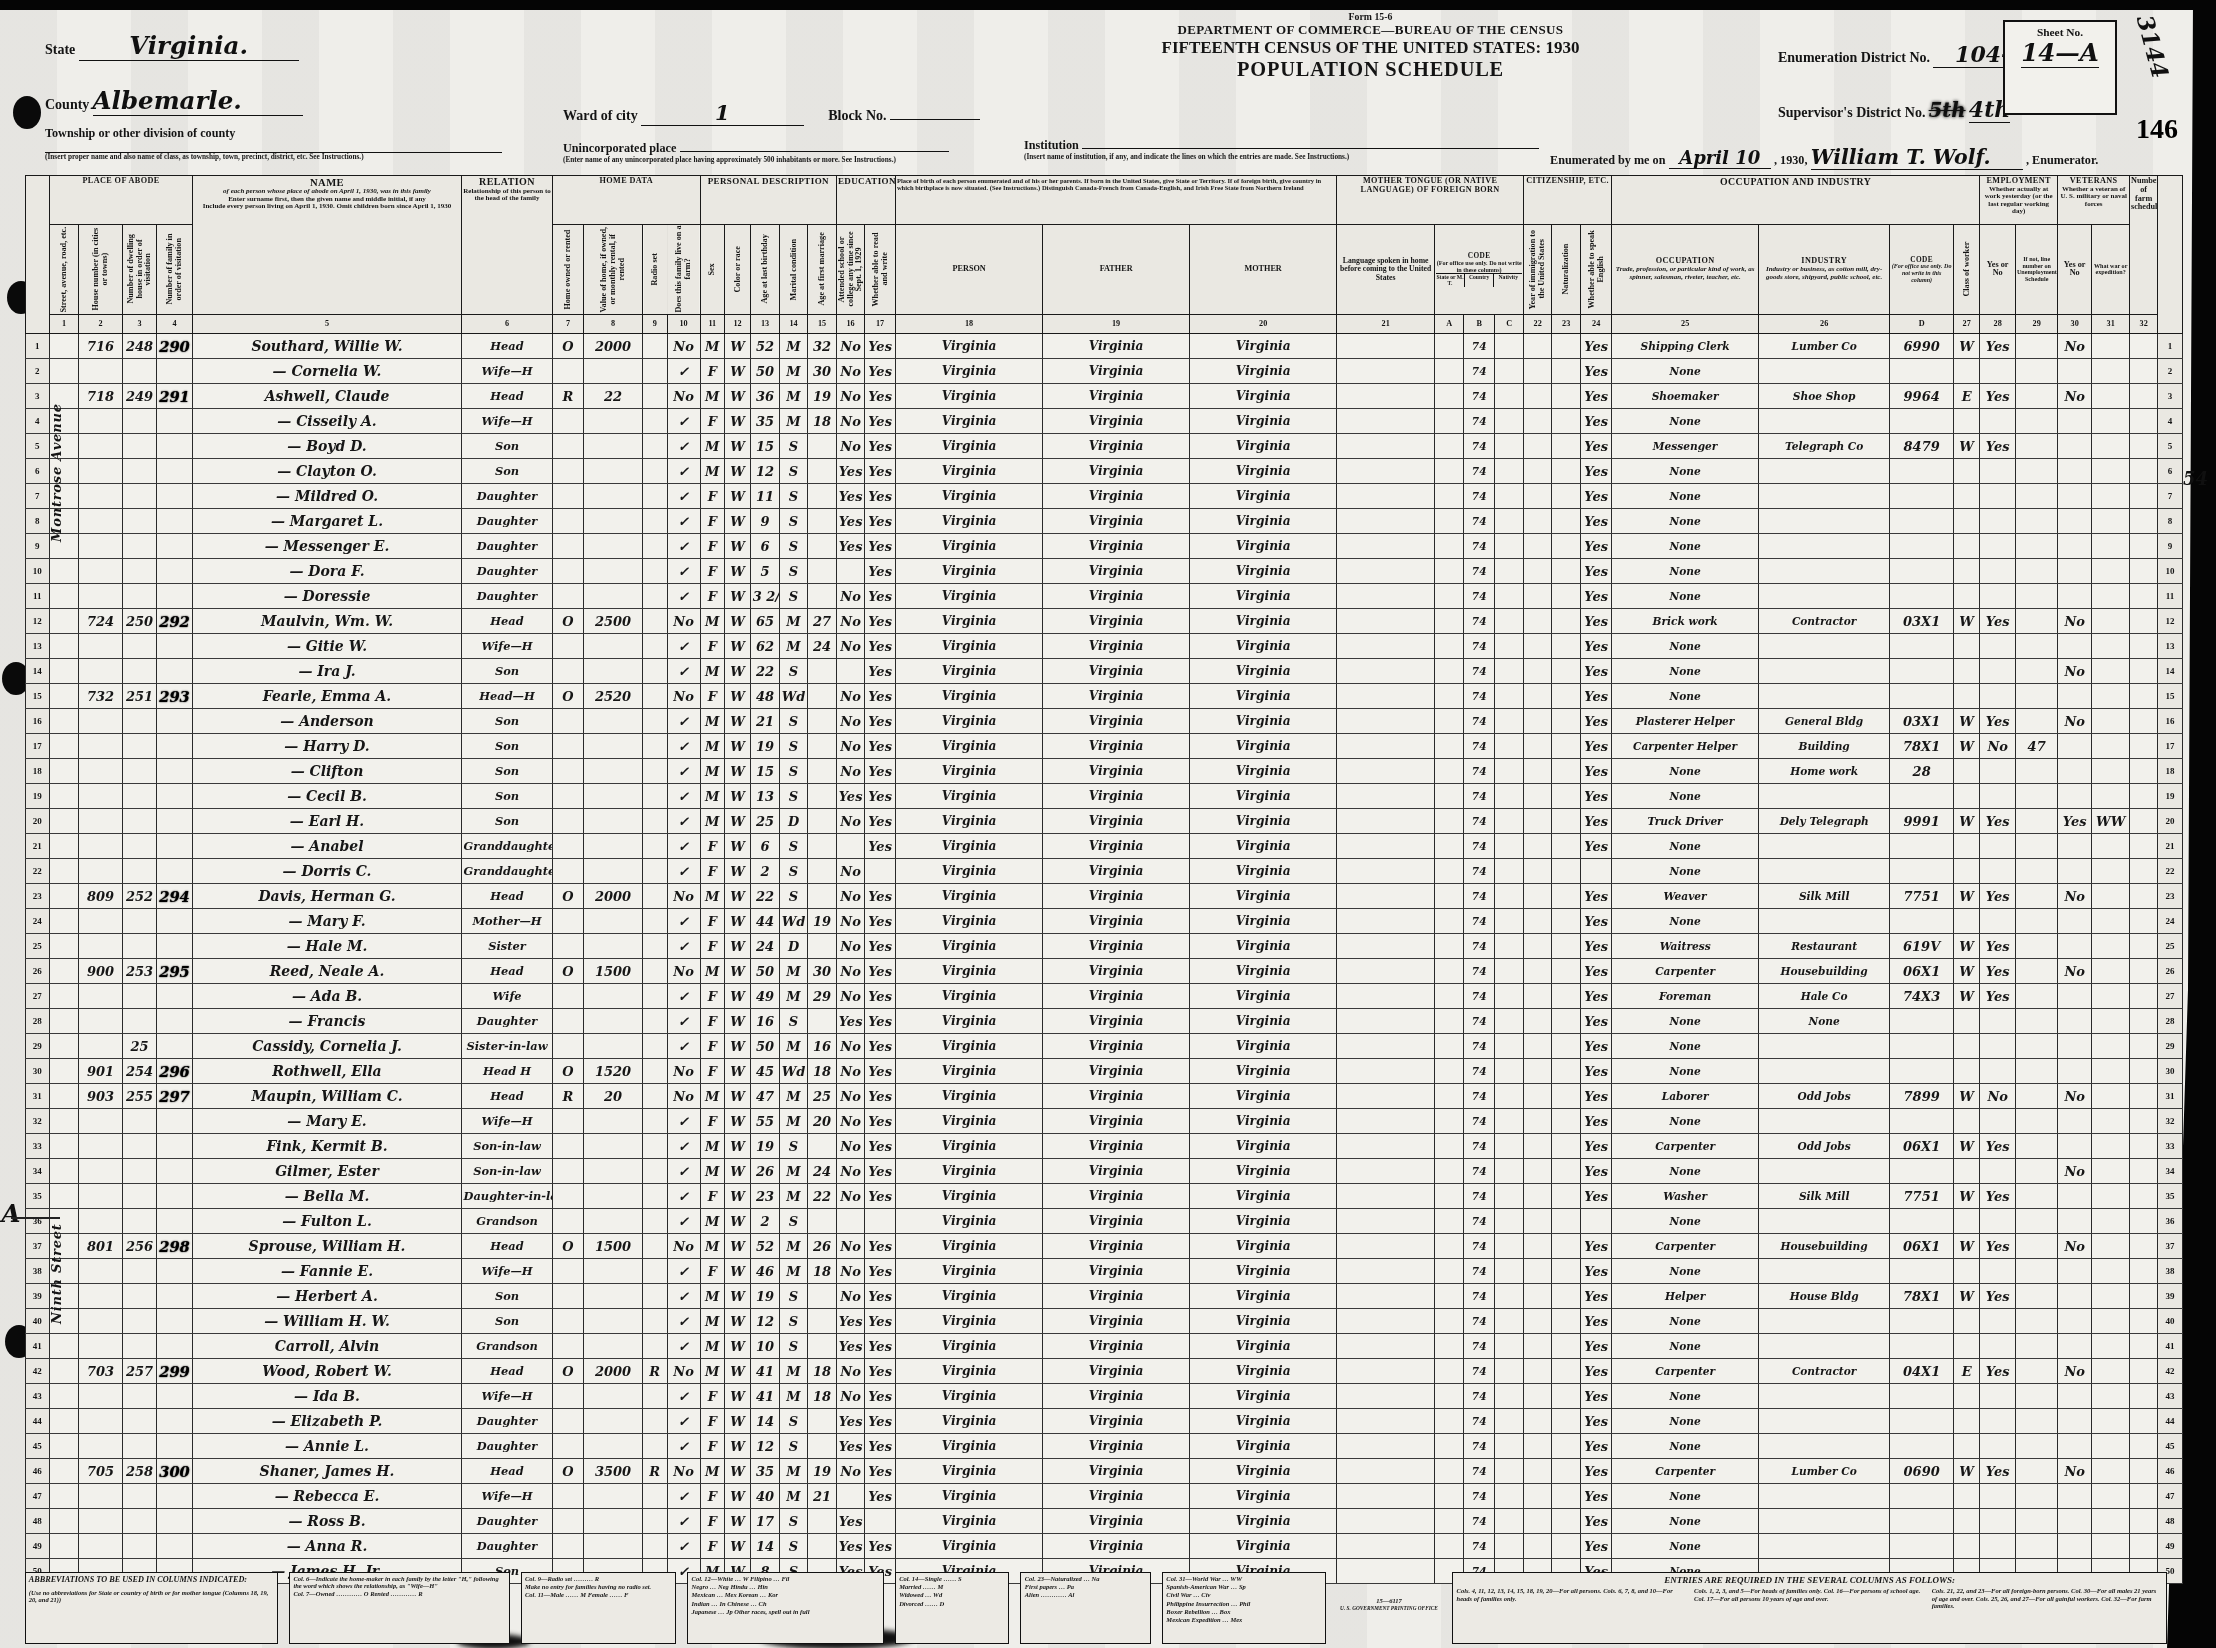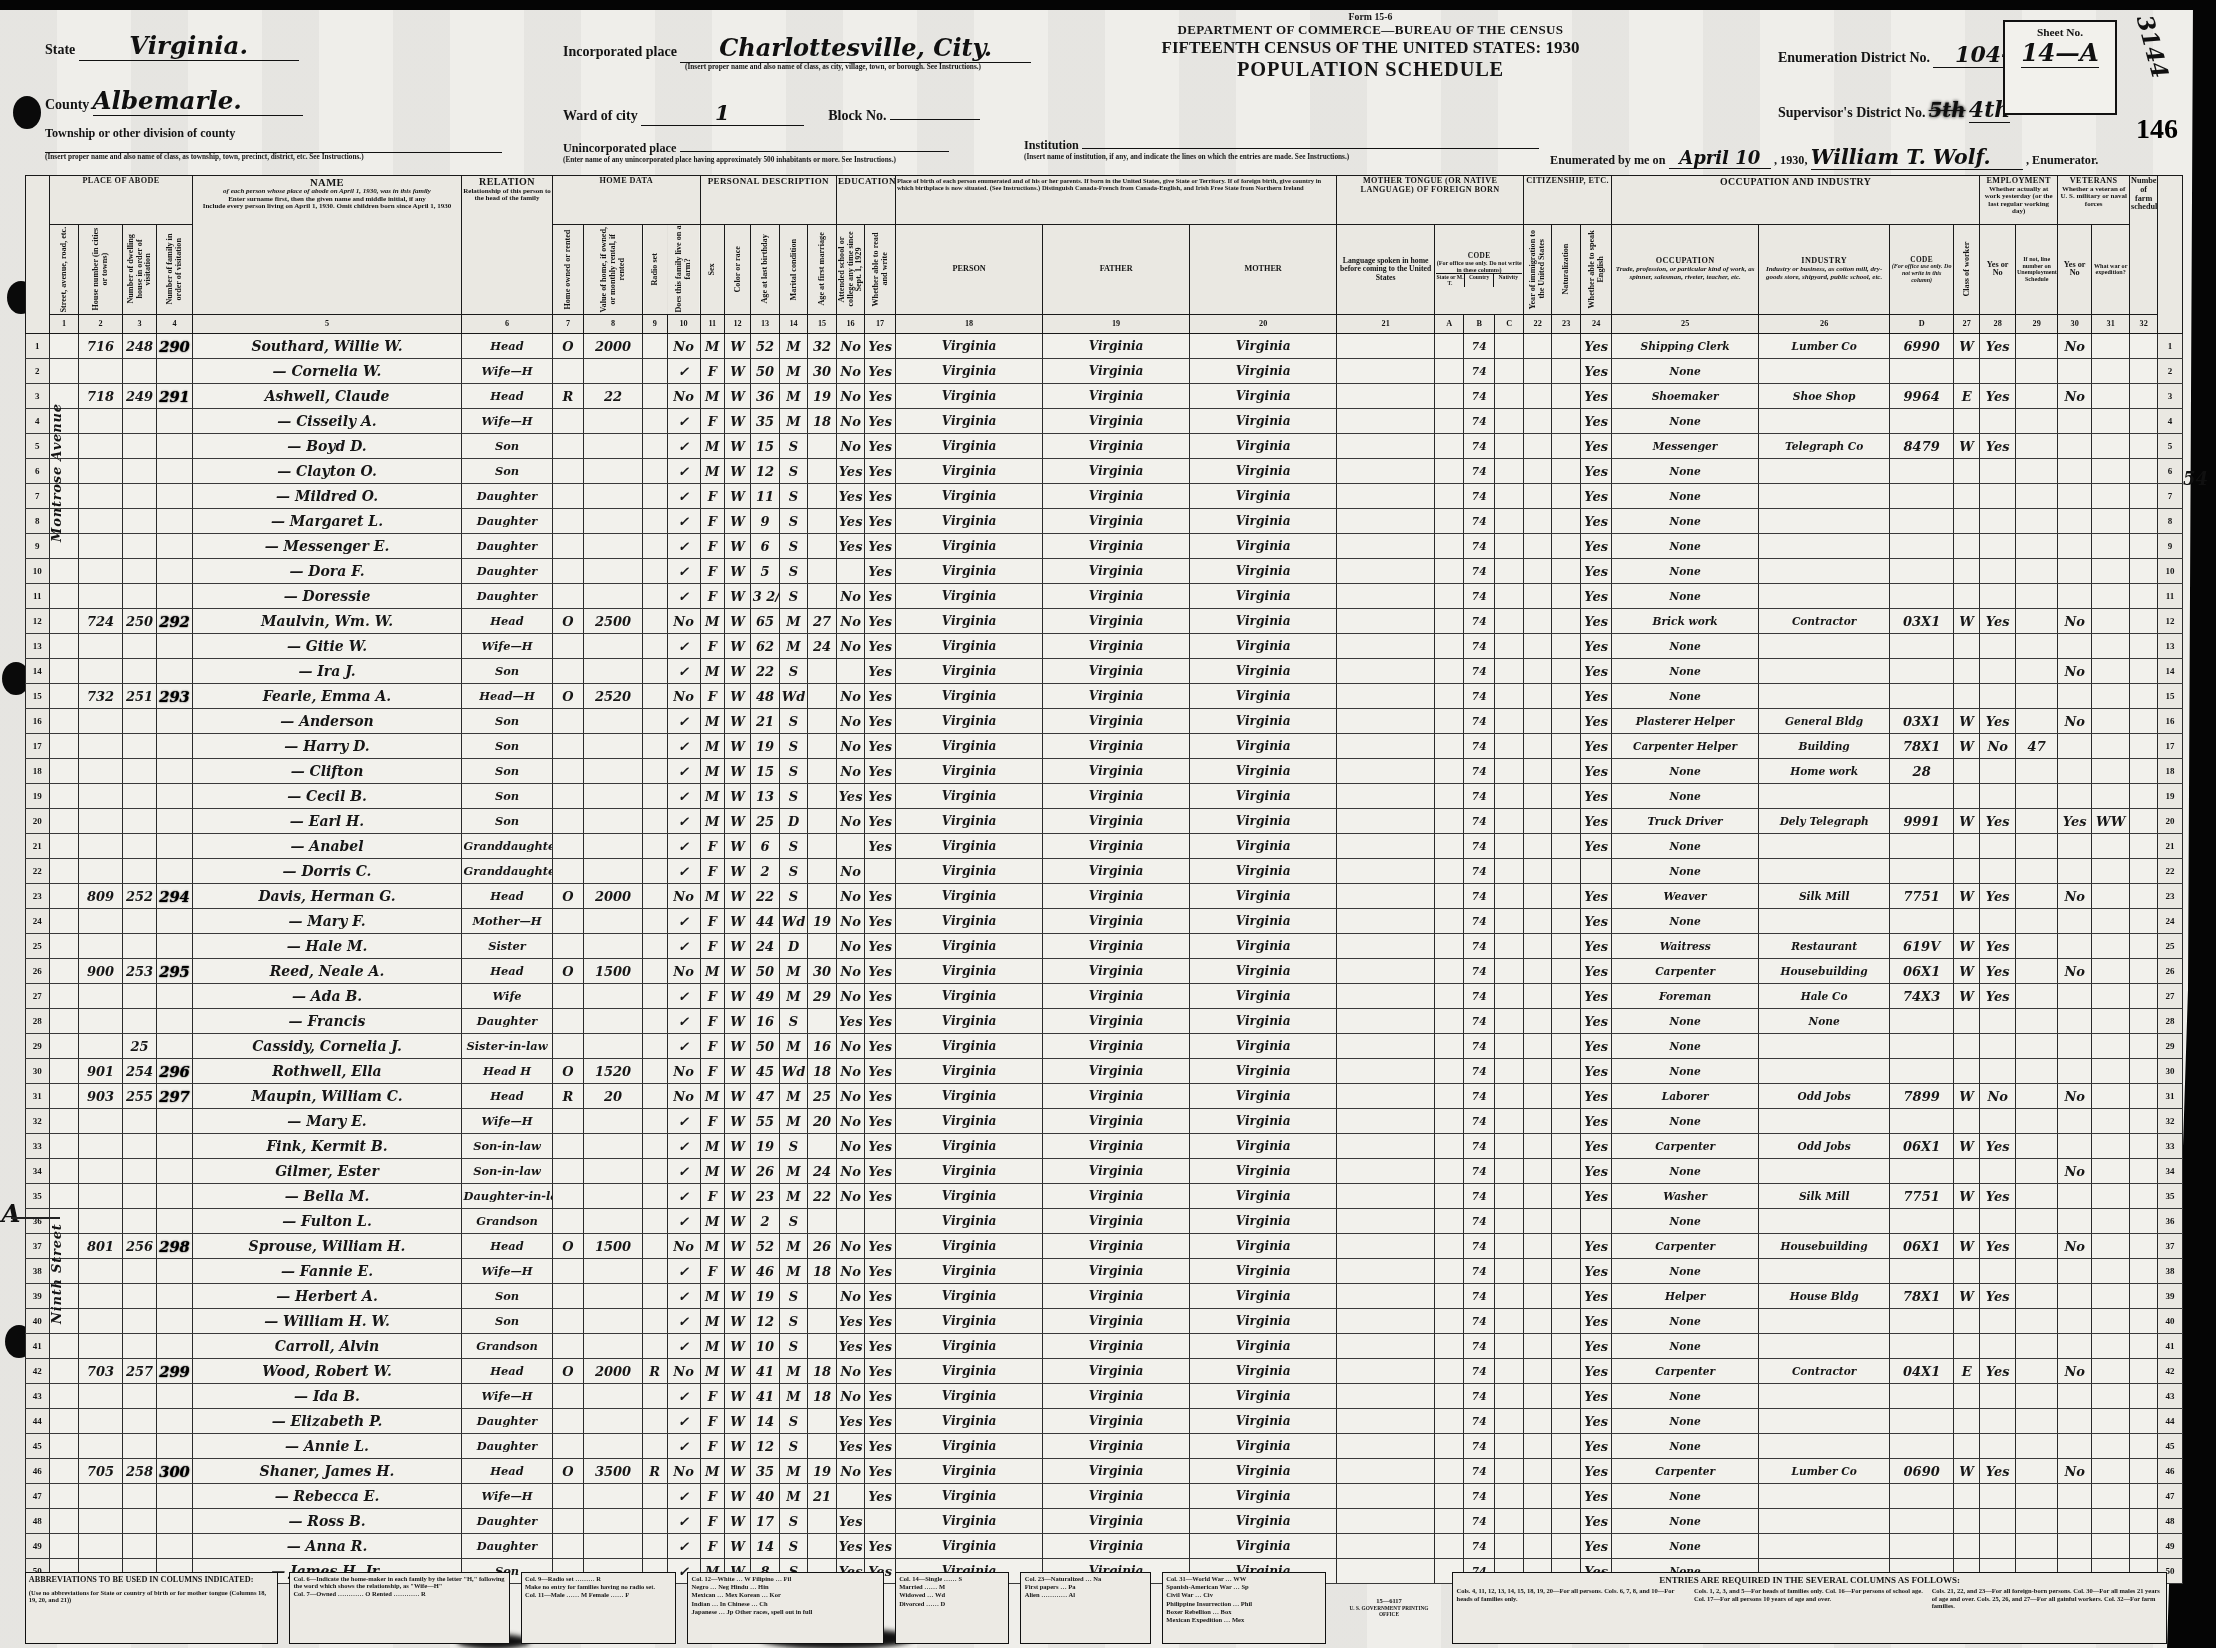--- a/index.html
+++ b/index.html
@@ -40,21 +40,21 @@
   td.c3{text-align:left;padding-left:11.4px;font-size:14px;}
   td.c4{font-size:11.4px;}
   td.c16,td.c17,td.c18{font-size:12.2px;}
   td.c26,td.c27{font-size:10.6px;text-align:left;padding-left:6.5px;}
   td.c2{font-size:14.7px;font-weight:900;color:#000;text-shadow:0 0 1.6px #000;}
   td.c21{font-size:10.6px;}
   .street-overlay{position:absolute;writing-mode:vertical-rl;transform:rotate(180deg);
         text-align:center;font-size:13px;letter-spacing:0.8px;color:#151515;}
   
   #footer{position:absolute;left:24.5px;right:49px;bottom:4.9px;height:72px;display:flex;gap:11px;
-          font-size:6.5px;line-height:1.15;}
+          font-size:6.5px;line-height:1.15;font-style:italic;}
   .fbox{border:1.6px solid #111;padding:1.6px 3.3px;background:#eceae4;overflow:hidden;}
   .fbox p{margin:0 0 0.8px 0;font-weight:bold;}
   .ftitle{font-size:8.2px;font-weight:bold;}
   .stamp{font-family:"Liberation Serif",serif;font-weight:bold;}
 </style>
 </head>
 <body>
 
 <div id="page">
   <div id="paper"></div>
@@ -77,27 +77,20 @@
     <span class="uline" style="display:inline-block;width:210px;text-align:left">
       <span class="hw" style="font-size:24.5px">Albemarle.</span>
     </span>
   </div>
   <div class="abs" style="left:45px;top:126px;width:506px">
     <div class="toplabel" style="font-size:12.2px">Township or other division of county</div>
     <div class="uline" style="width:457px;height:11.4px"></div>
     <div class="caption">(Insert proper name and also name of class, as township, town, precinct, district, etc.  See Instructions.)</div>
   </div>
 
-  <div class="abs" style="left:563px;top:33px;width:506px">
-    <span class="toplabel">Incorporated place</span>
-    <span class="uline" style="display:inline-block;width:351px;text-align:center">
-      <span class="hw" style="font-size:24px">Charlottesville, City.</span>
-    </span>
-    <div class="caption" style="margin-left:122px">(Insert proper name and also name of class, as city, village, town, or borough.  See Instructions.)</div>
-  </div>
   <div class="abs" style="left:563px;top:100px;width:506px">
     <span class="toplabel">Ward of city</span>
     <span class="uline" style="display:inline-block;width:163px;text-align:center">
       <span class="hw" style="font-size:21px">1</span>
     </span>
     <span class="toplabel" style="margin-left:21px">Block No.</span>
     <span class="uline" style="display:inline-block;width:90px;height:11.4px"></span>
   </div>
   <div class="abs" style="left:563px;top:140px;width:506px">
     <span class="toplabel" style="font-size:12.2px">Unincorporated place</span>

